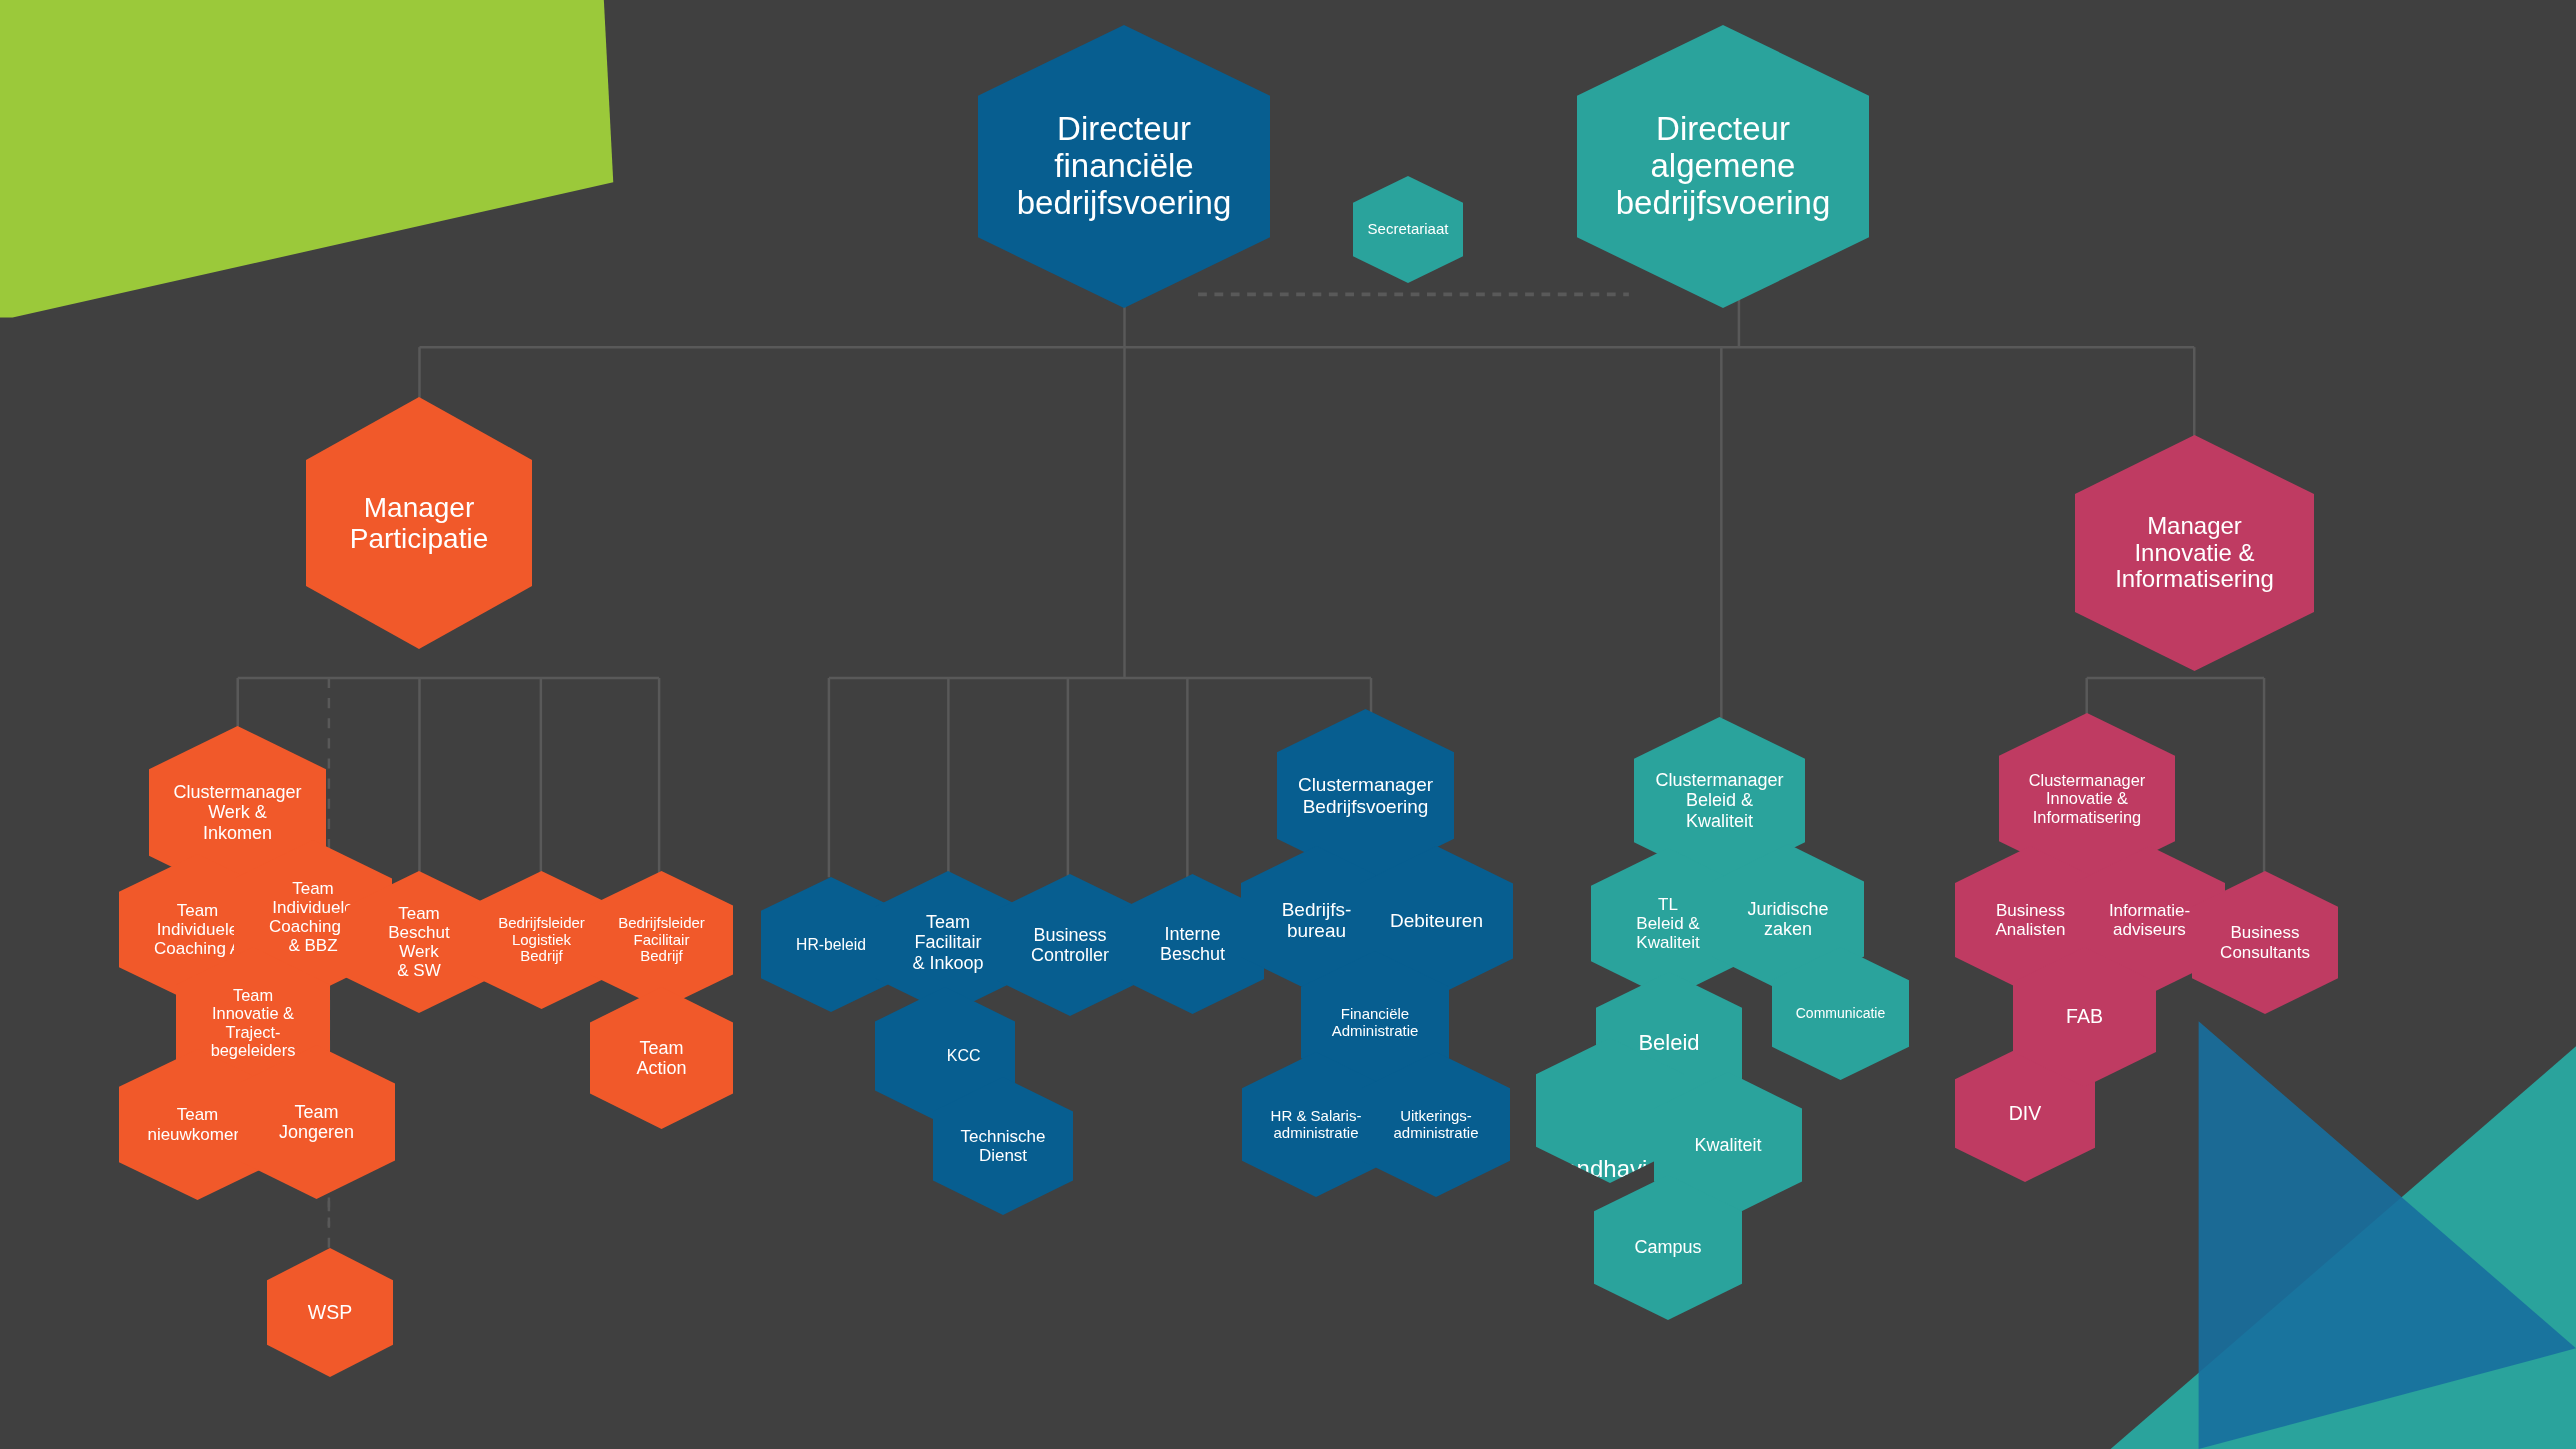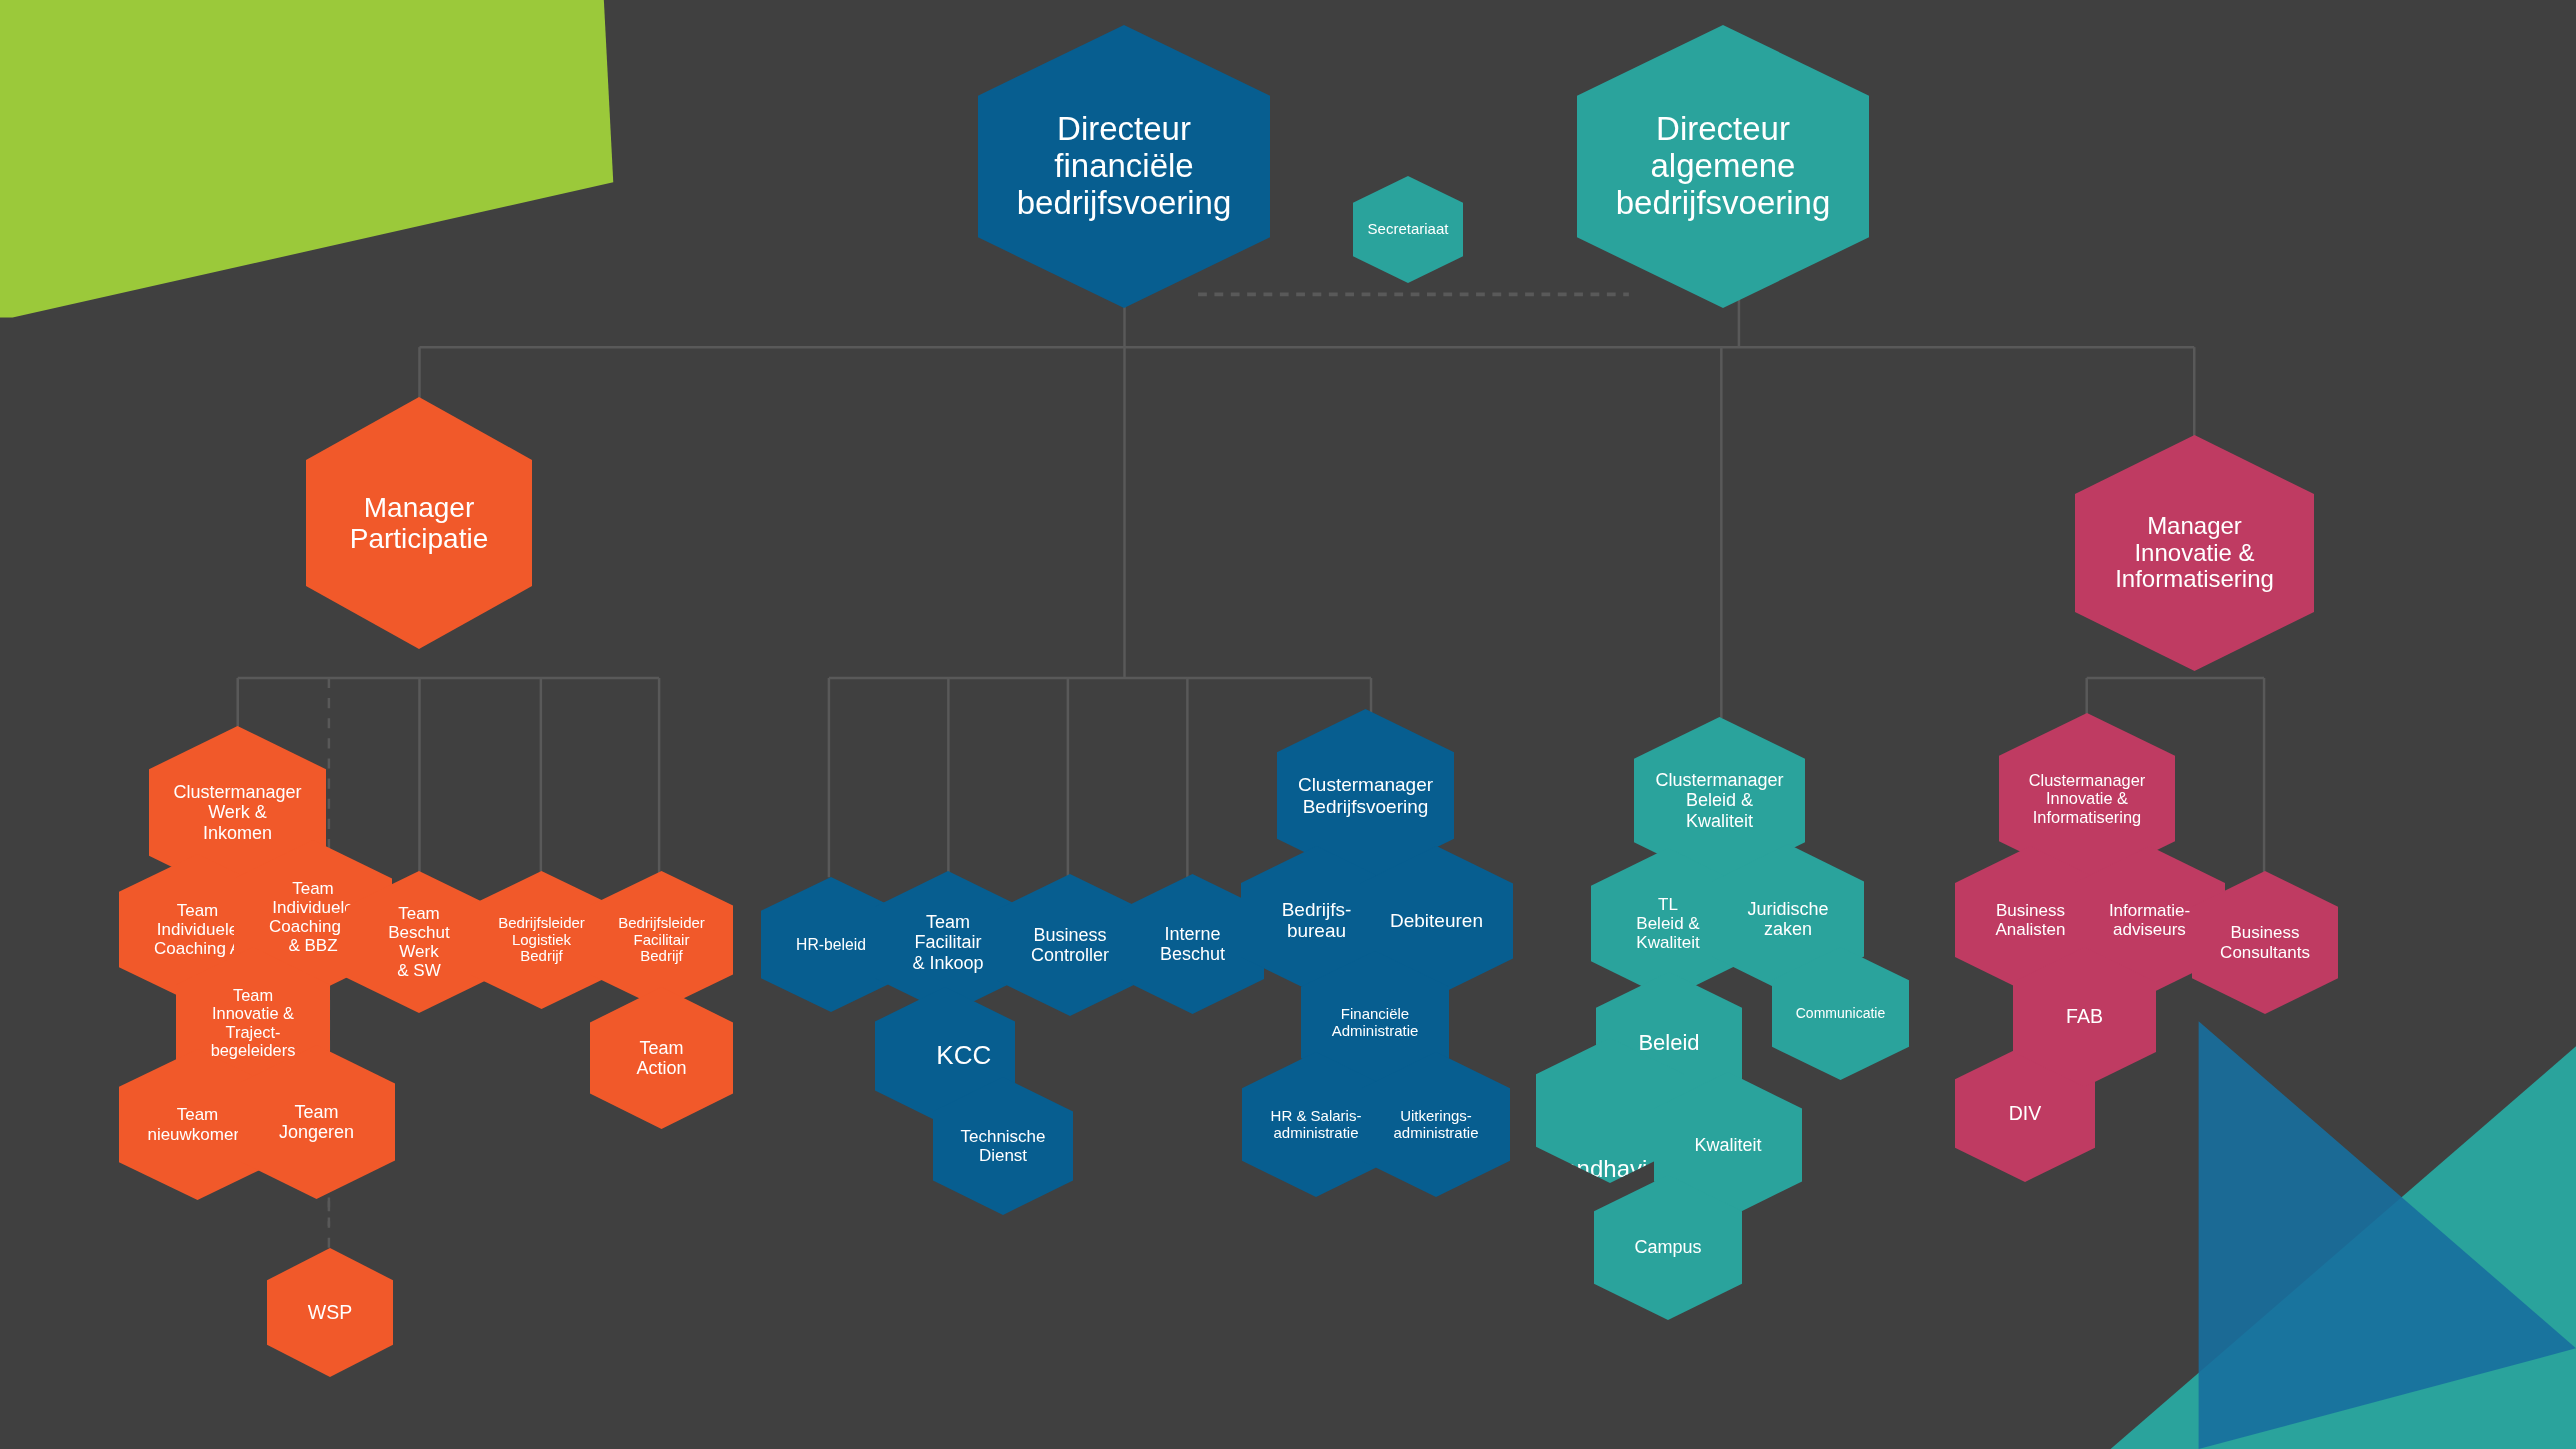--- a/index.html
+++ b/index.html
@@ -197,21 +197,21 @@
   <div class="hex c-blue" style="left:761px;top:877px;width:140px;height:135px;font-size:15.7px;">
     <span>HR-beleid</span>
   </div>
 
   <div class="hex c-blue" style="left:875px;top:871px;width:146px;height:143px;font-size:18px;">
     <span>Team
 Facilitair
 &amp; Inkoop</span>
   </div>
 
-  <div class="hex c-blue" style="left:875px;top:987px;width:140px;height:138px;font-size:26px;padding-left:40px;">
+  <div class="hex c-blue" style="left:875px;top:987px;width:140px;height:138px;font-size:16px;padding-left:40px;">
     <span>KCC</span>
   </div>
 
   <div class="hex c-blue" style="left:933px;top:1077px;width:140px;height:138px;font-size:17px;">
     <span>Technische
 Dienst</span>
   </div>
 
   <div class="hex c-blue" style="left:997px;top:874px;width:146px;height:142px;font-size:18px;">
     <span>Business

